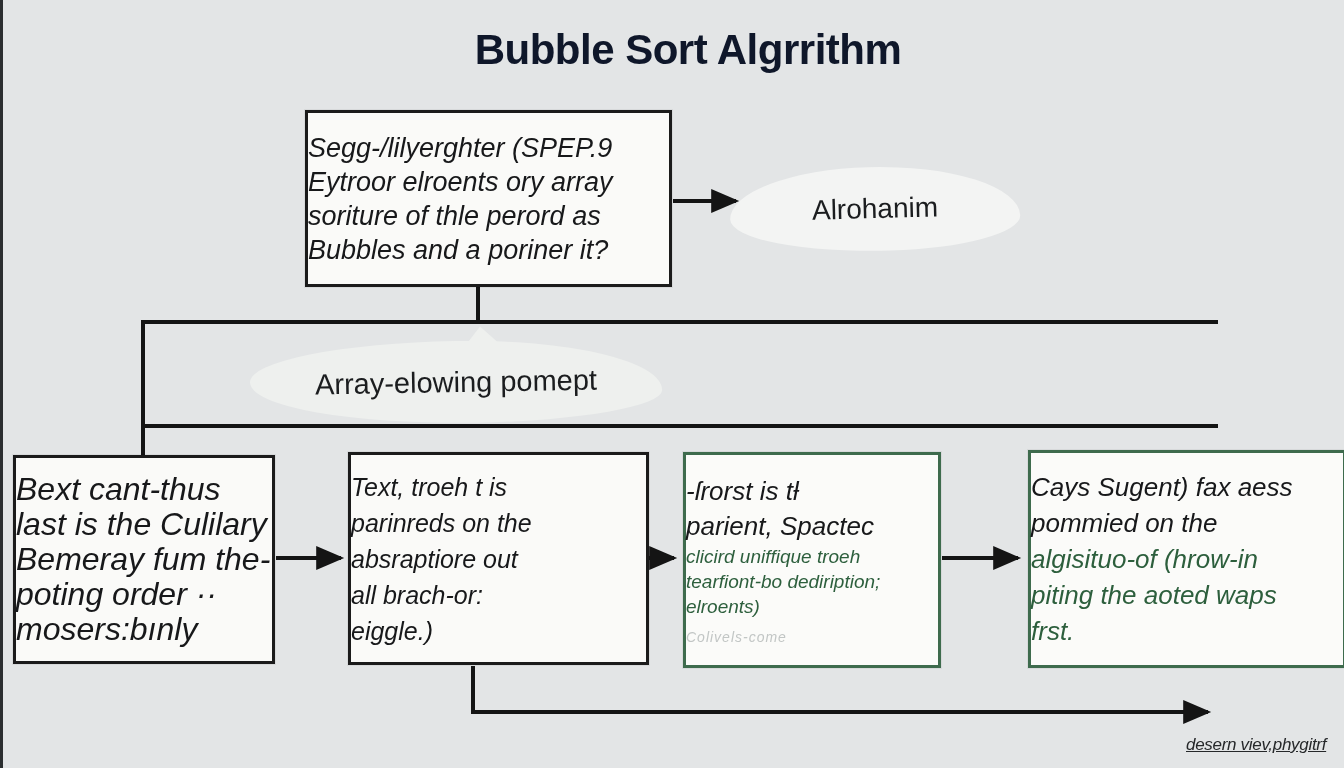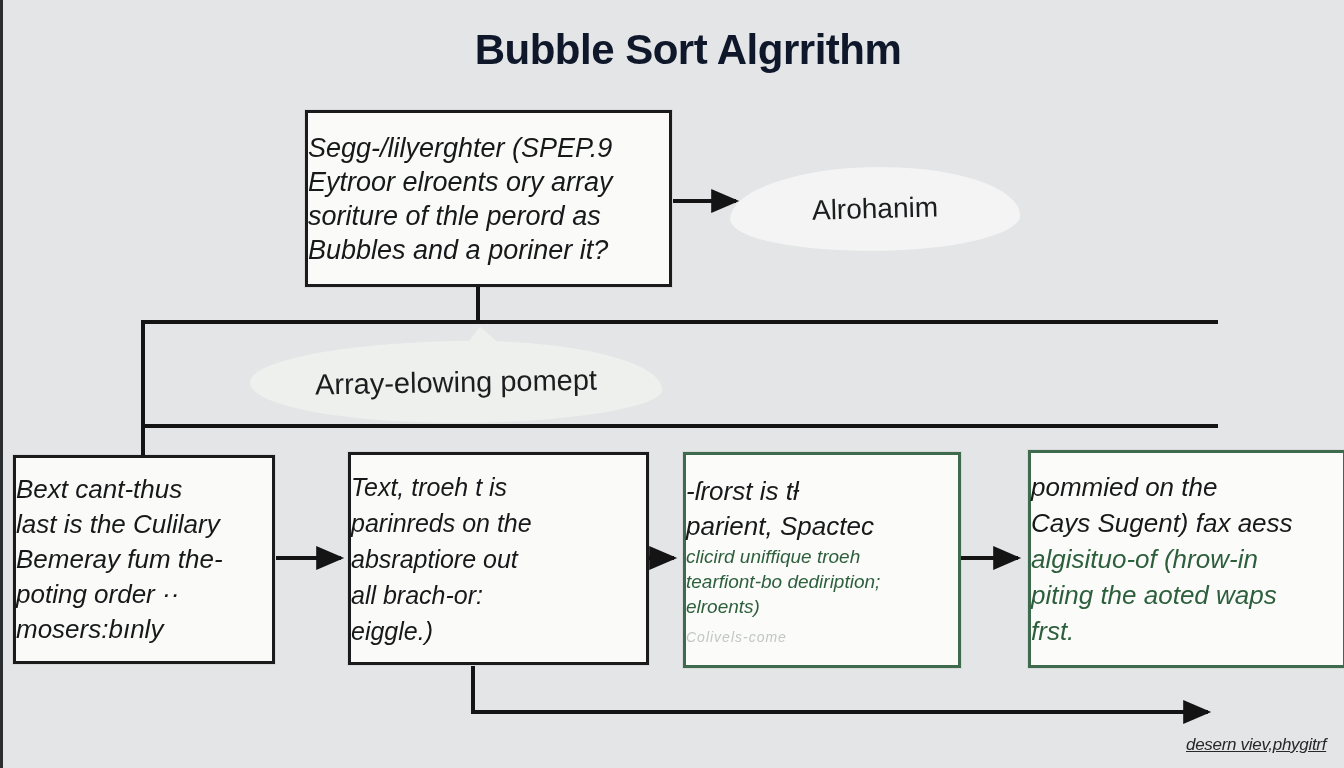--- a/index.html
+++ b/index.html
@@ -19,23 +19,23 @@
     text-align:center; font-size:42px; font-weight:700;
     letter-spacing:-0.5px; color:#0f172a;
   }
   .node {
     position:absolute; background:#fafaf8; border:3px solid #1b1b1b;
     display:flex; flex-direction:column; align-items:flex-start; justify-content:center;
     text-align:center; box-shadow:0 0 0 1px rgba(0,0,0,0.05);font-style:italic;
   }
   .node.green { border-color:#3e6b4d; background:#fbfbf9; }
   .topbox  { left:305px; top:110px; width:367px; height:177px; font-size:27px; line-height:34px; }
-  .box1    { left:13px;  top:455px; width:262px; height:209px; font-size:26px; line-height:35px; }
+  .box1    { left:13px;  top:455px; width:262px; height:209px; font-size:32px; line-height:35px; }
   .box2    { left:348px; top:452px; width:301px; height:213px; font-size:25px; line-height:36px; }
-  .box3    { left:683px; top:452px; width:278px; height:216px; }
+  .box3    { left:683px; top:452px; width:258px; height:216px; }
   .box4    { left:1028px;top:450px; width:318px; height:218px; font-size:26px; line-height:36px; }
   .box3 .black-line  { font-size:26px; line-height:35px; }
   .box3 .green-line  { font-size:19px; line-height:25px; color:#2d5f3d; }
   .box4 .green-line  { color:#2d5f3d; }
   .watermark {
     font-size:14px; line-height:18px; color:#c2c6c5;
     letter-spacing:1px; margin-top:9px;
   }
   .blob {
     position:absolute; display:flex; align-items:center; justify-content:center;
@@ -124,22 +124,22 @@
   <div class="node green box3">
     <div class="black-line">-ſrorst is tƚ</div>
     <div class="black-line">parient, Spactec</div>
     <div class="green-line">clicird uniffique troeh</div>
     <div class="green-line">tearfiont-bo dediription;</div>
     <div class="green-line">elroents)</div>
     <div class="watermark">Colivels-come</div>
   </div>
 
   <div class="node green box4">
+    <div>Cays Sugent) fax aess</div>
     <div>pommied on the</div>
-    <div>Cays Sugent) fax aess</div>
     <div class="green-line">algisituo-of (hrow-in</div>
     <div class="green-line">piting the aoted waps</div>
     <div class="green-line">frst.</div>
   </div>
 
   <div class="footer">desern viev,phygitrf</div>
 
 </div>
 
 </body></html>

